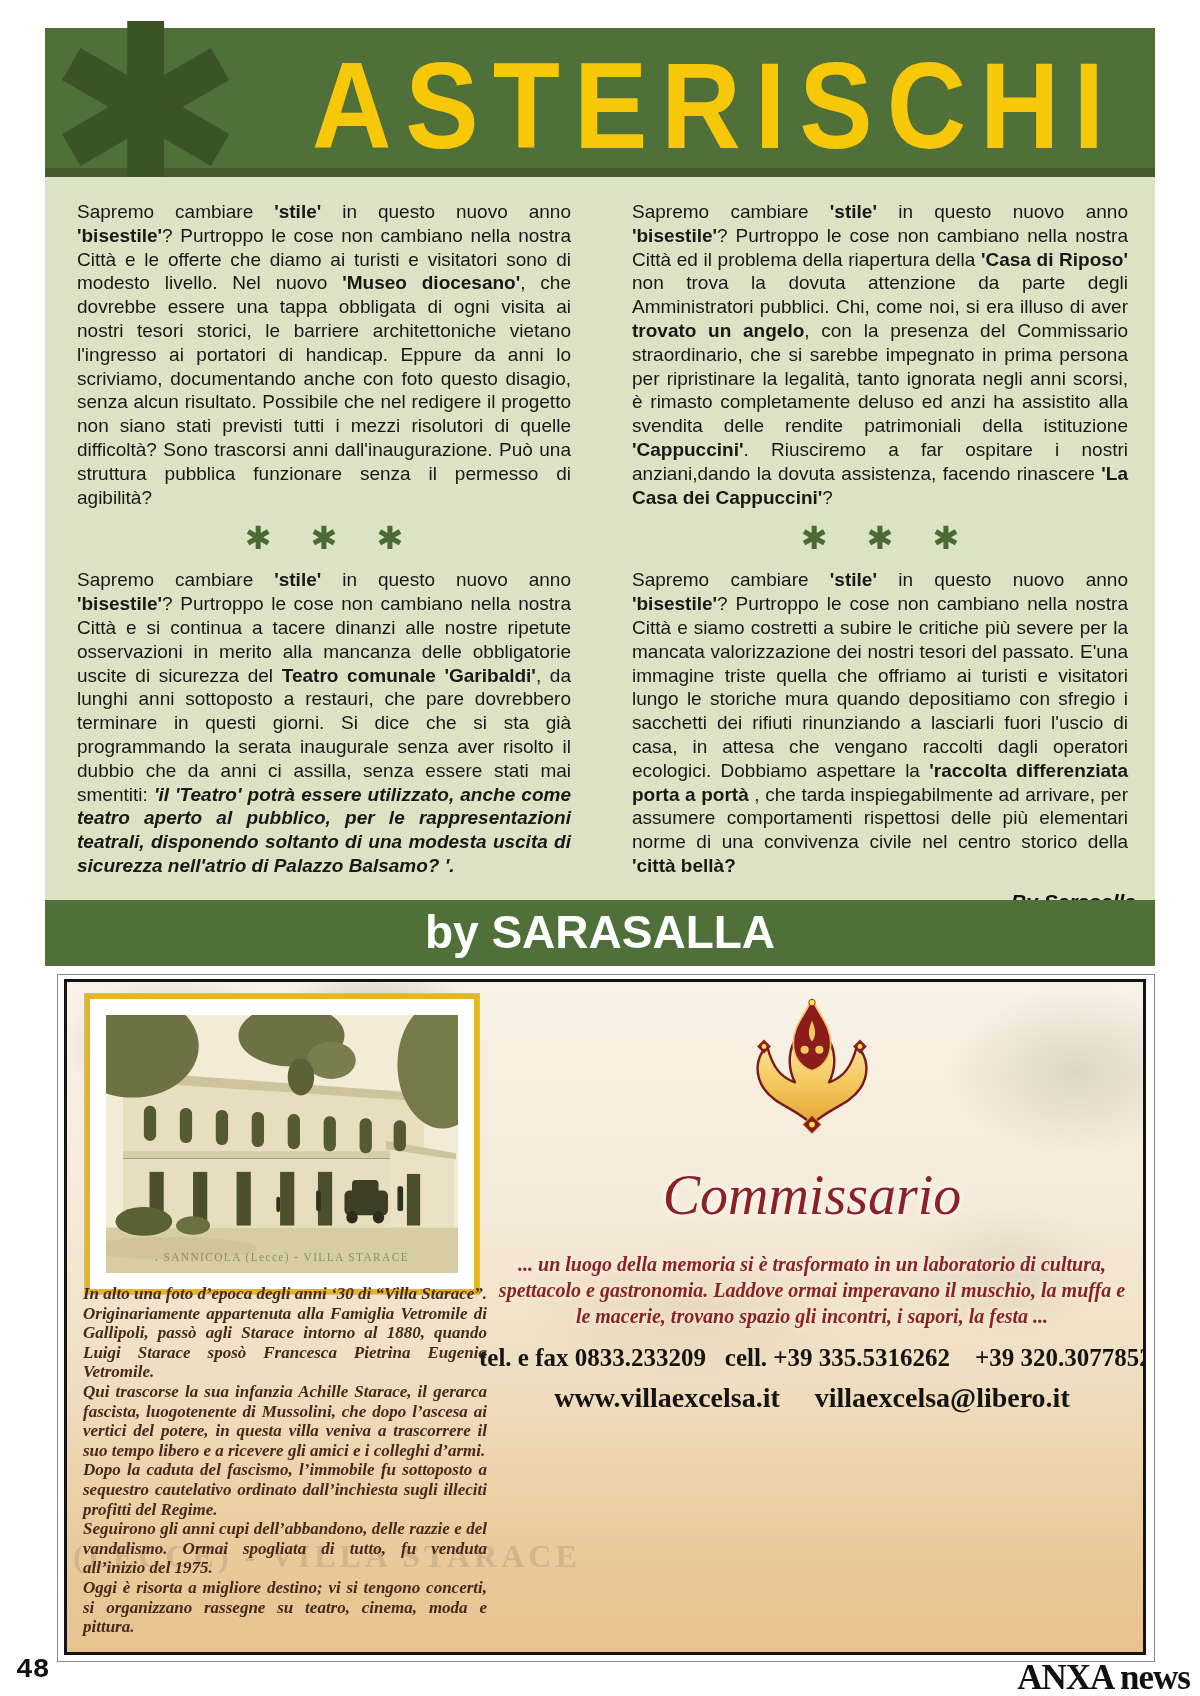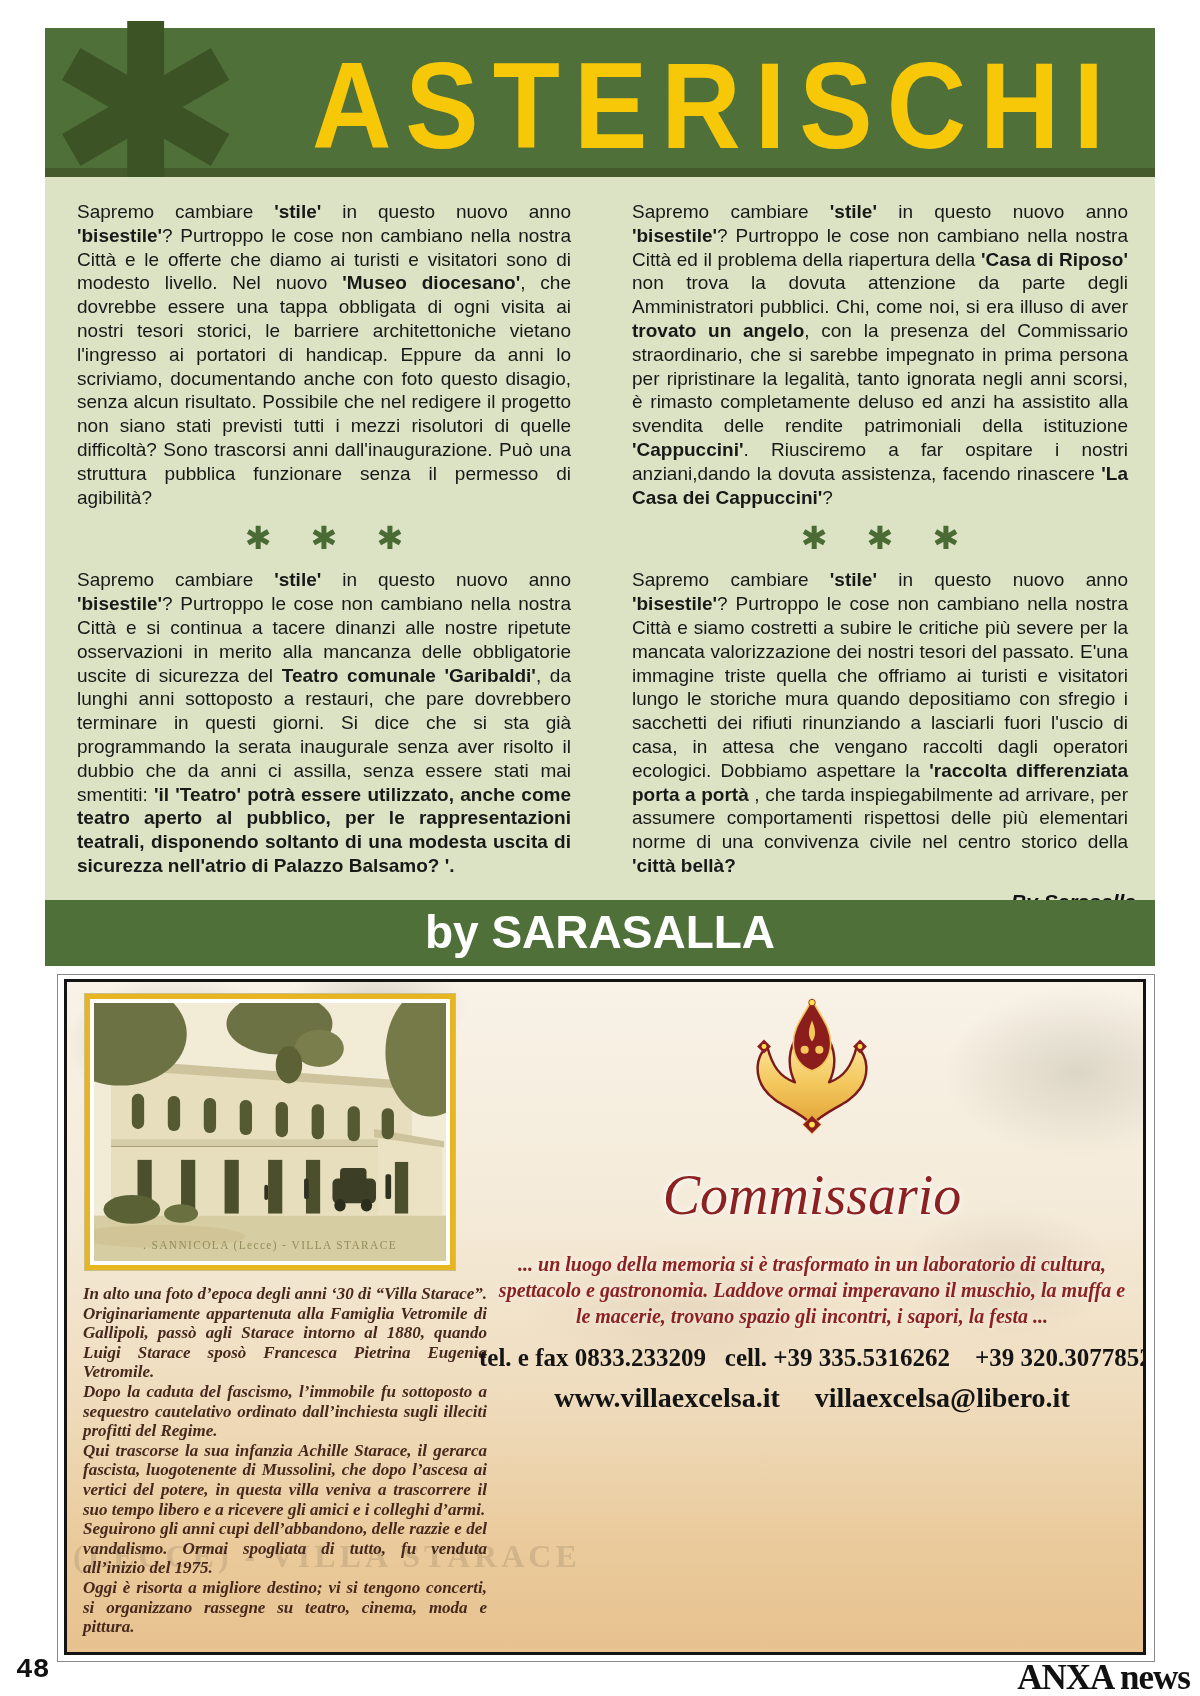--- a/index.html
+++ b/index.html
@@ -28,21 +28,21 @@
     background:#dce3c5;
   }
   .col{
     position:absolute;top:11px;font-size:19px;line-height:23.8px;
     text-align:justify;color:#181818;
   }
   .col p{margin:12px;}
   .col-left{left:20px;width:518px;}
   .col-right{left:575px;width:520px;}
   .b{font-weight:bold;}
-  .bi{font-weight:bold;}
+  .bi{font-weight:bold;font-style:italic;}
   .sep{
     text-align:center;color:#4a6b33;font-weight:bold;font-size:32px;line-height:34px;
     margin:12px 0 13px 0;word-spacing:28px;font-family:"DejaVu Sans",sans-serif;
   }
   .byline{
     text-align:right;font-weight:bold;font-style:italic;font-size:21px;
     margin-top:3px;padding-right:4px;color:#111;
   }
   
   .banner2{
@@ -65,21 +65,21 @@
       radial-gradient(ellipse 220px 90px at 620px 330px, rgba(170,150,120,.15), transparent 75%),
       linear-gradient(180deg,#f8f2e7 0%,#f4ead8 35%,#efdcbd 62%,#eaca9b 84%,#e7c28f 100%);
   }
   .ad-watermark{
     position:absolute;left:6px;top:556px;width:560px;
     font-family:"Liberation Serif",serif;font-weight:bold;font-size:32px;
     letter-spacing:4px;color:rgba(110,100,80,.20);white-space:nowrap;
   }
   .photo-goldframe{
     position:absolute;left:18px;top:12px;width:352px;height:258px;
-    border:5px solid #e6b51f;background:#ffffff;padding:4px;box-sizing:content-box;
+    border:5px solid #e6b51f;background:#ffffff;padding:16px;box-sizing:content-box;
     box-shadow:0 0 0 1px #cdbd8a;
   }
   .photo-goldframe svg{width:100%;height:100%;display:block;}
   .history{
     position:absolute;left:16px;top:302px;width:404px;
     font-family:"Liberation Serif",serif;font-weight:bold;font-style:italic;
     font-size:17px;line-height:19.6px;color:#46281c;text-align:justify;
   }
   .history p{margin:0;}
   .ad-right{
@@ -208,22 +208,22 @@
         <ellipse cx="196" cy="20" rx="56" ry="30" fill="#6d7244"></ellipse>
         <ellipse cx="238" cy="44" rx="26" ry="18" fill="#7a7e4c"></ellipse>
         <ellipse cx="206" cy="60" rx="14" ry="18" fill="#5c6136"></ellipse>
         <ellipse cx="356" cy="48" rx="48" ry="62" fill="#767a48"></ellipse>
         <text x="186" y="238" font-size="12" fill="#90905c" text-anchor="middle" font-family="Liberation Serif, serif" letter-spacing="1.5">. SANNICOLA (Lecce) - VILLA STARACE</text>
       </svg>
     </div>
 
     <div class="history">
       <p>In alto una foto d’epoca degli anni ‘30 di “Villa Starace”. Originariamente appartenuta alla Famiglia Vetromile di Gallipoli, passò agli Starace intorno al 1880, quando Luigi Starace sposò Francesca Pietrina Eugenia Vetromile.</p>
+      <p>Qui trascorse la sua infanzia Achille Starace, il gerarca fascista, luogotenente di Mussolini, che dopo l’ascesa ai vertici del potere, in questa villa veniva a trascorrere il suo tempo libero e a ricevere gli amici e i colleghi d’armi.</p>
       <p>Dopo la caduta del fascismo, l’immobile fu sottoposto a sequestro cautelativo ordinato dall’inchiesta sugli illeciti profitti del Regime.</p>
-      <p>Qui trascorse la sua infanzia Achille Starace, il gerarca fascista, luogotenente di Mussolini, che dopo l’ascesa ai vertici del potere, in questa villa veniva a trascorrere il suo tempo libero e a ricevere gli amici e i colleghi d’armi.</p>
       <p>Seguirono gli anni cupi dell’abbandono, delle razzie e del vandalismo. Ormai spogliata di tutto, fu venduta all’inizio del 1975.</p>
       <p>Oggi è risorta a migliore destino; vi si tengono concerti, si organizzano rassegne su teatro, cinema, moda e pittura.</p>
     </div>
 
     <div class="ad-right">
       <svg class="crown" width="122" height="140" viewBox="0 0 150 172">
         <defs>
           <linearGradient id="gld" x1="0" y1="0" x2="0" y2="1">
             <stop offset="0" stop-color="#fdeaa6"></stop>
             <stop offset="0.55" stop-color="#f3c75c"></stop>

